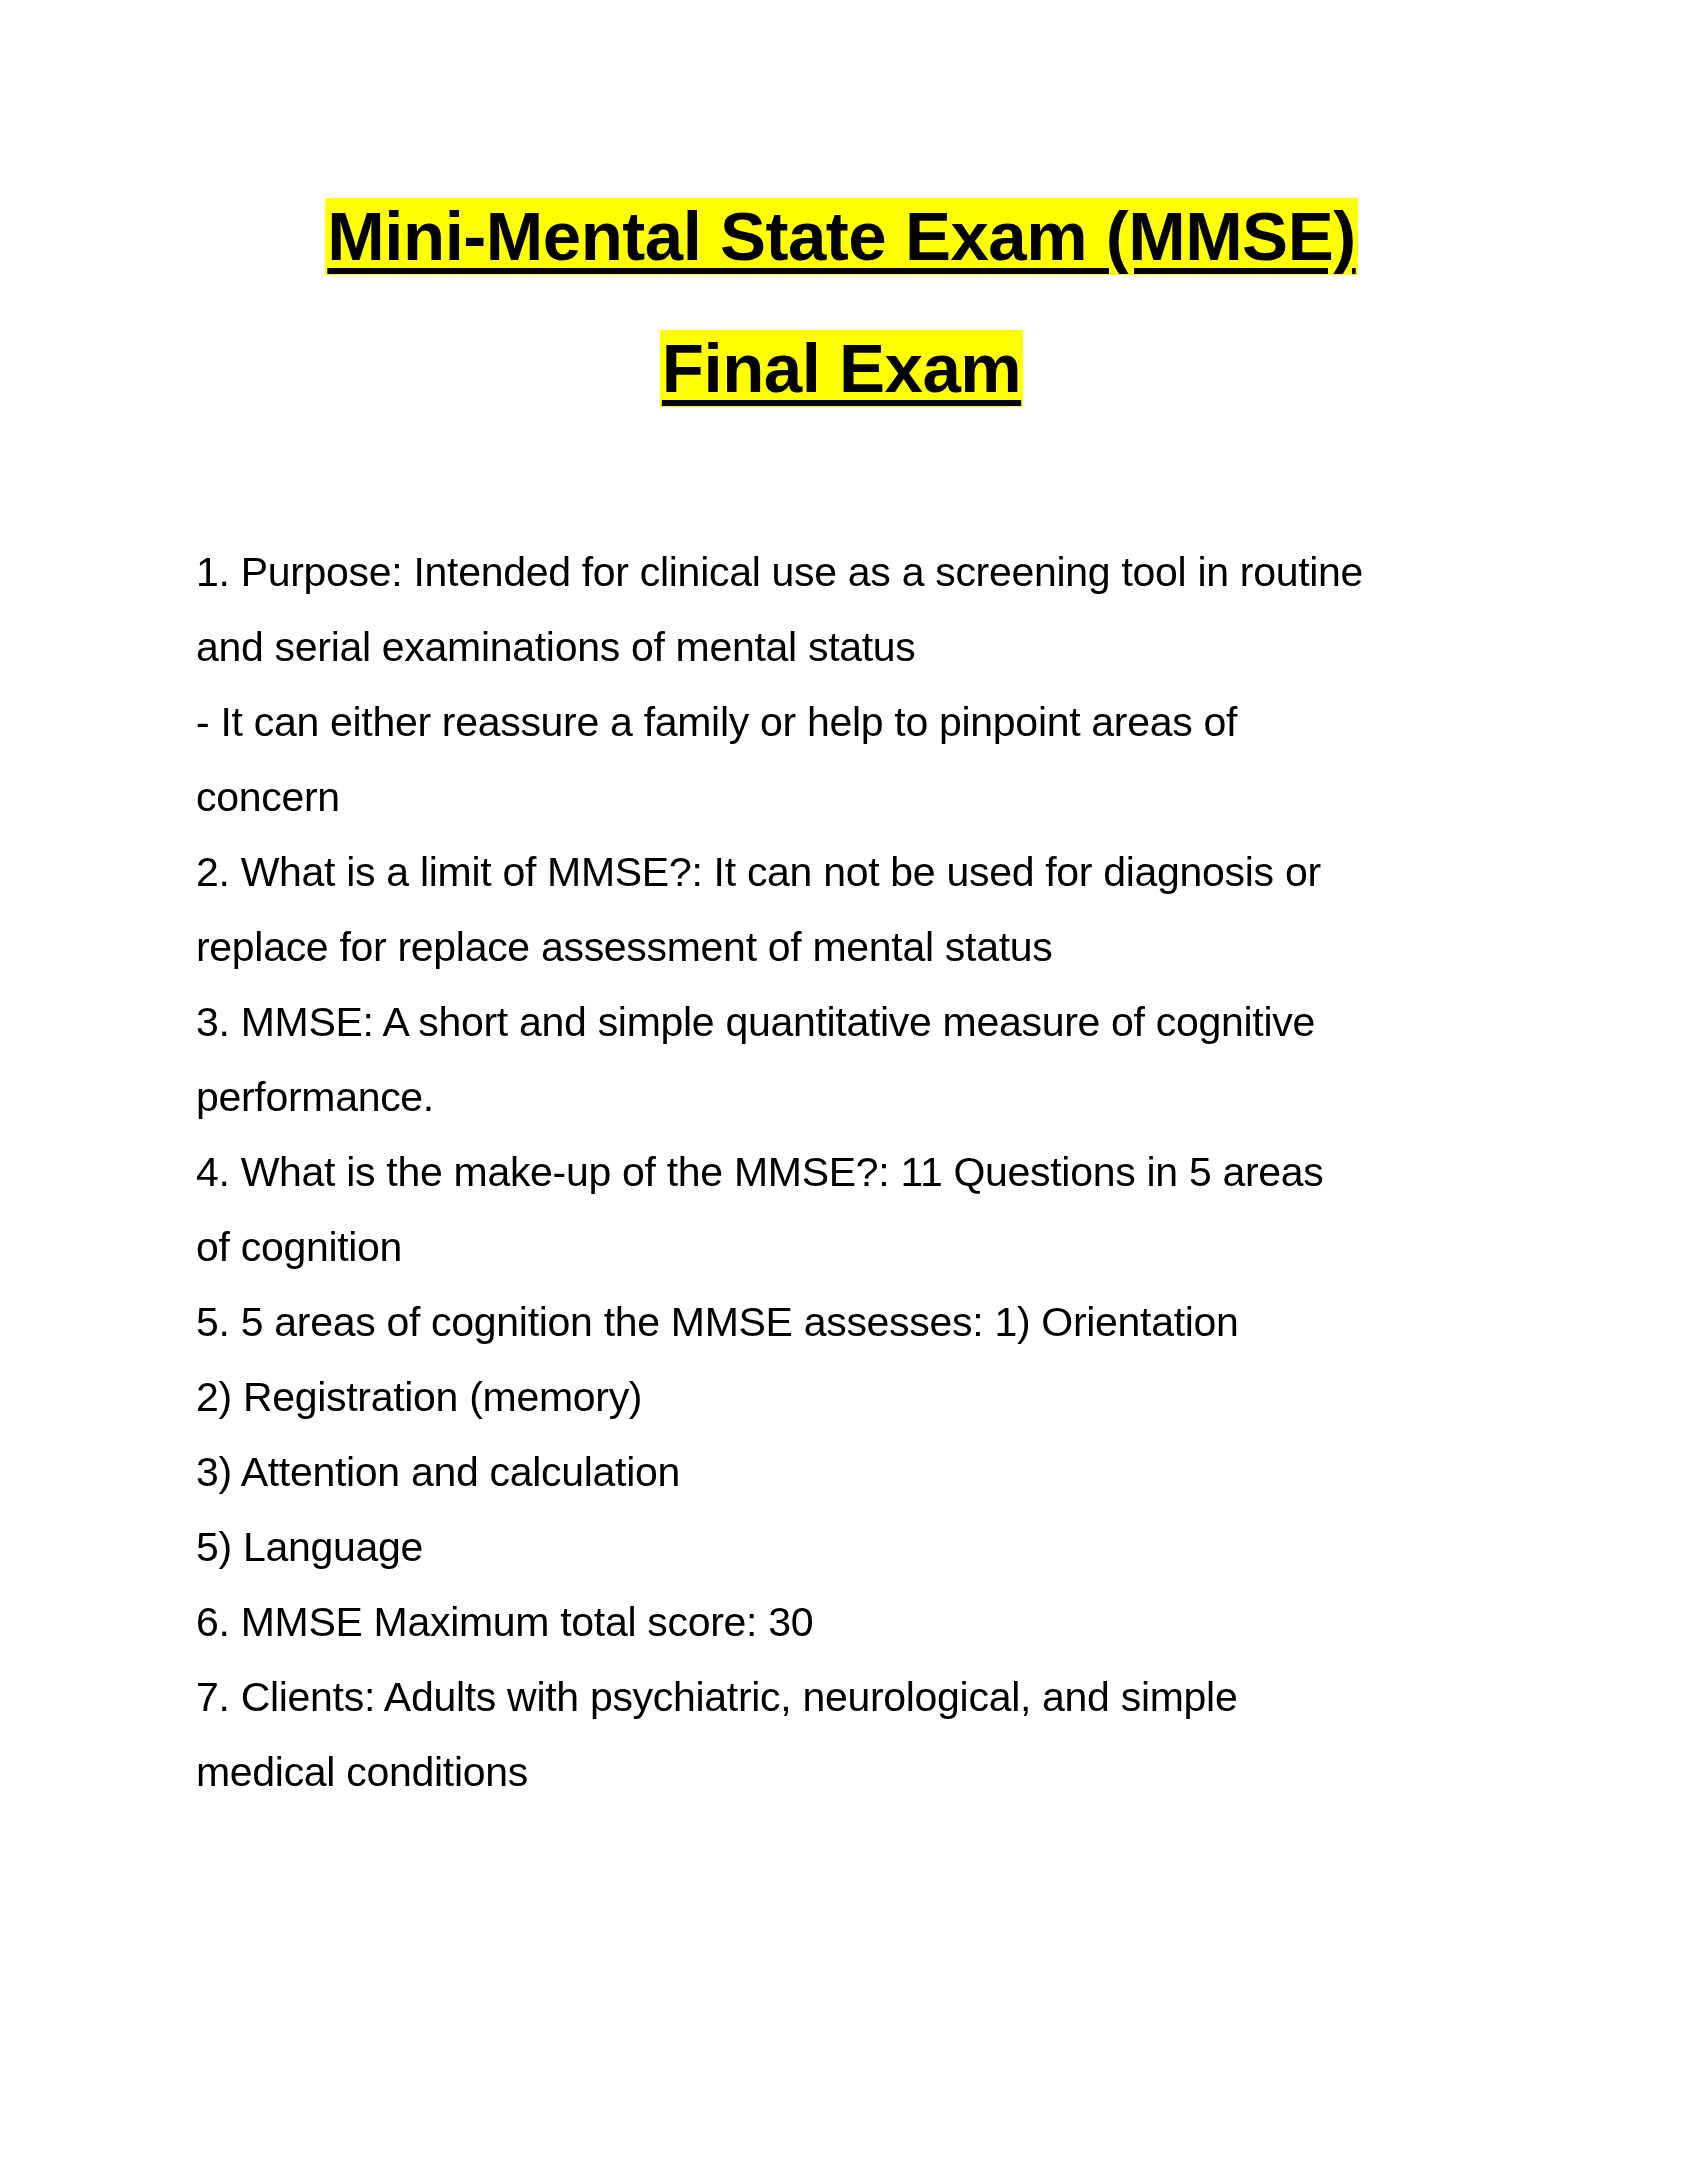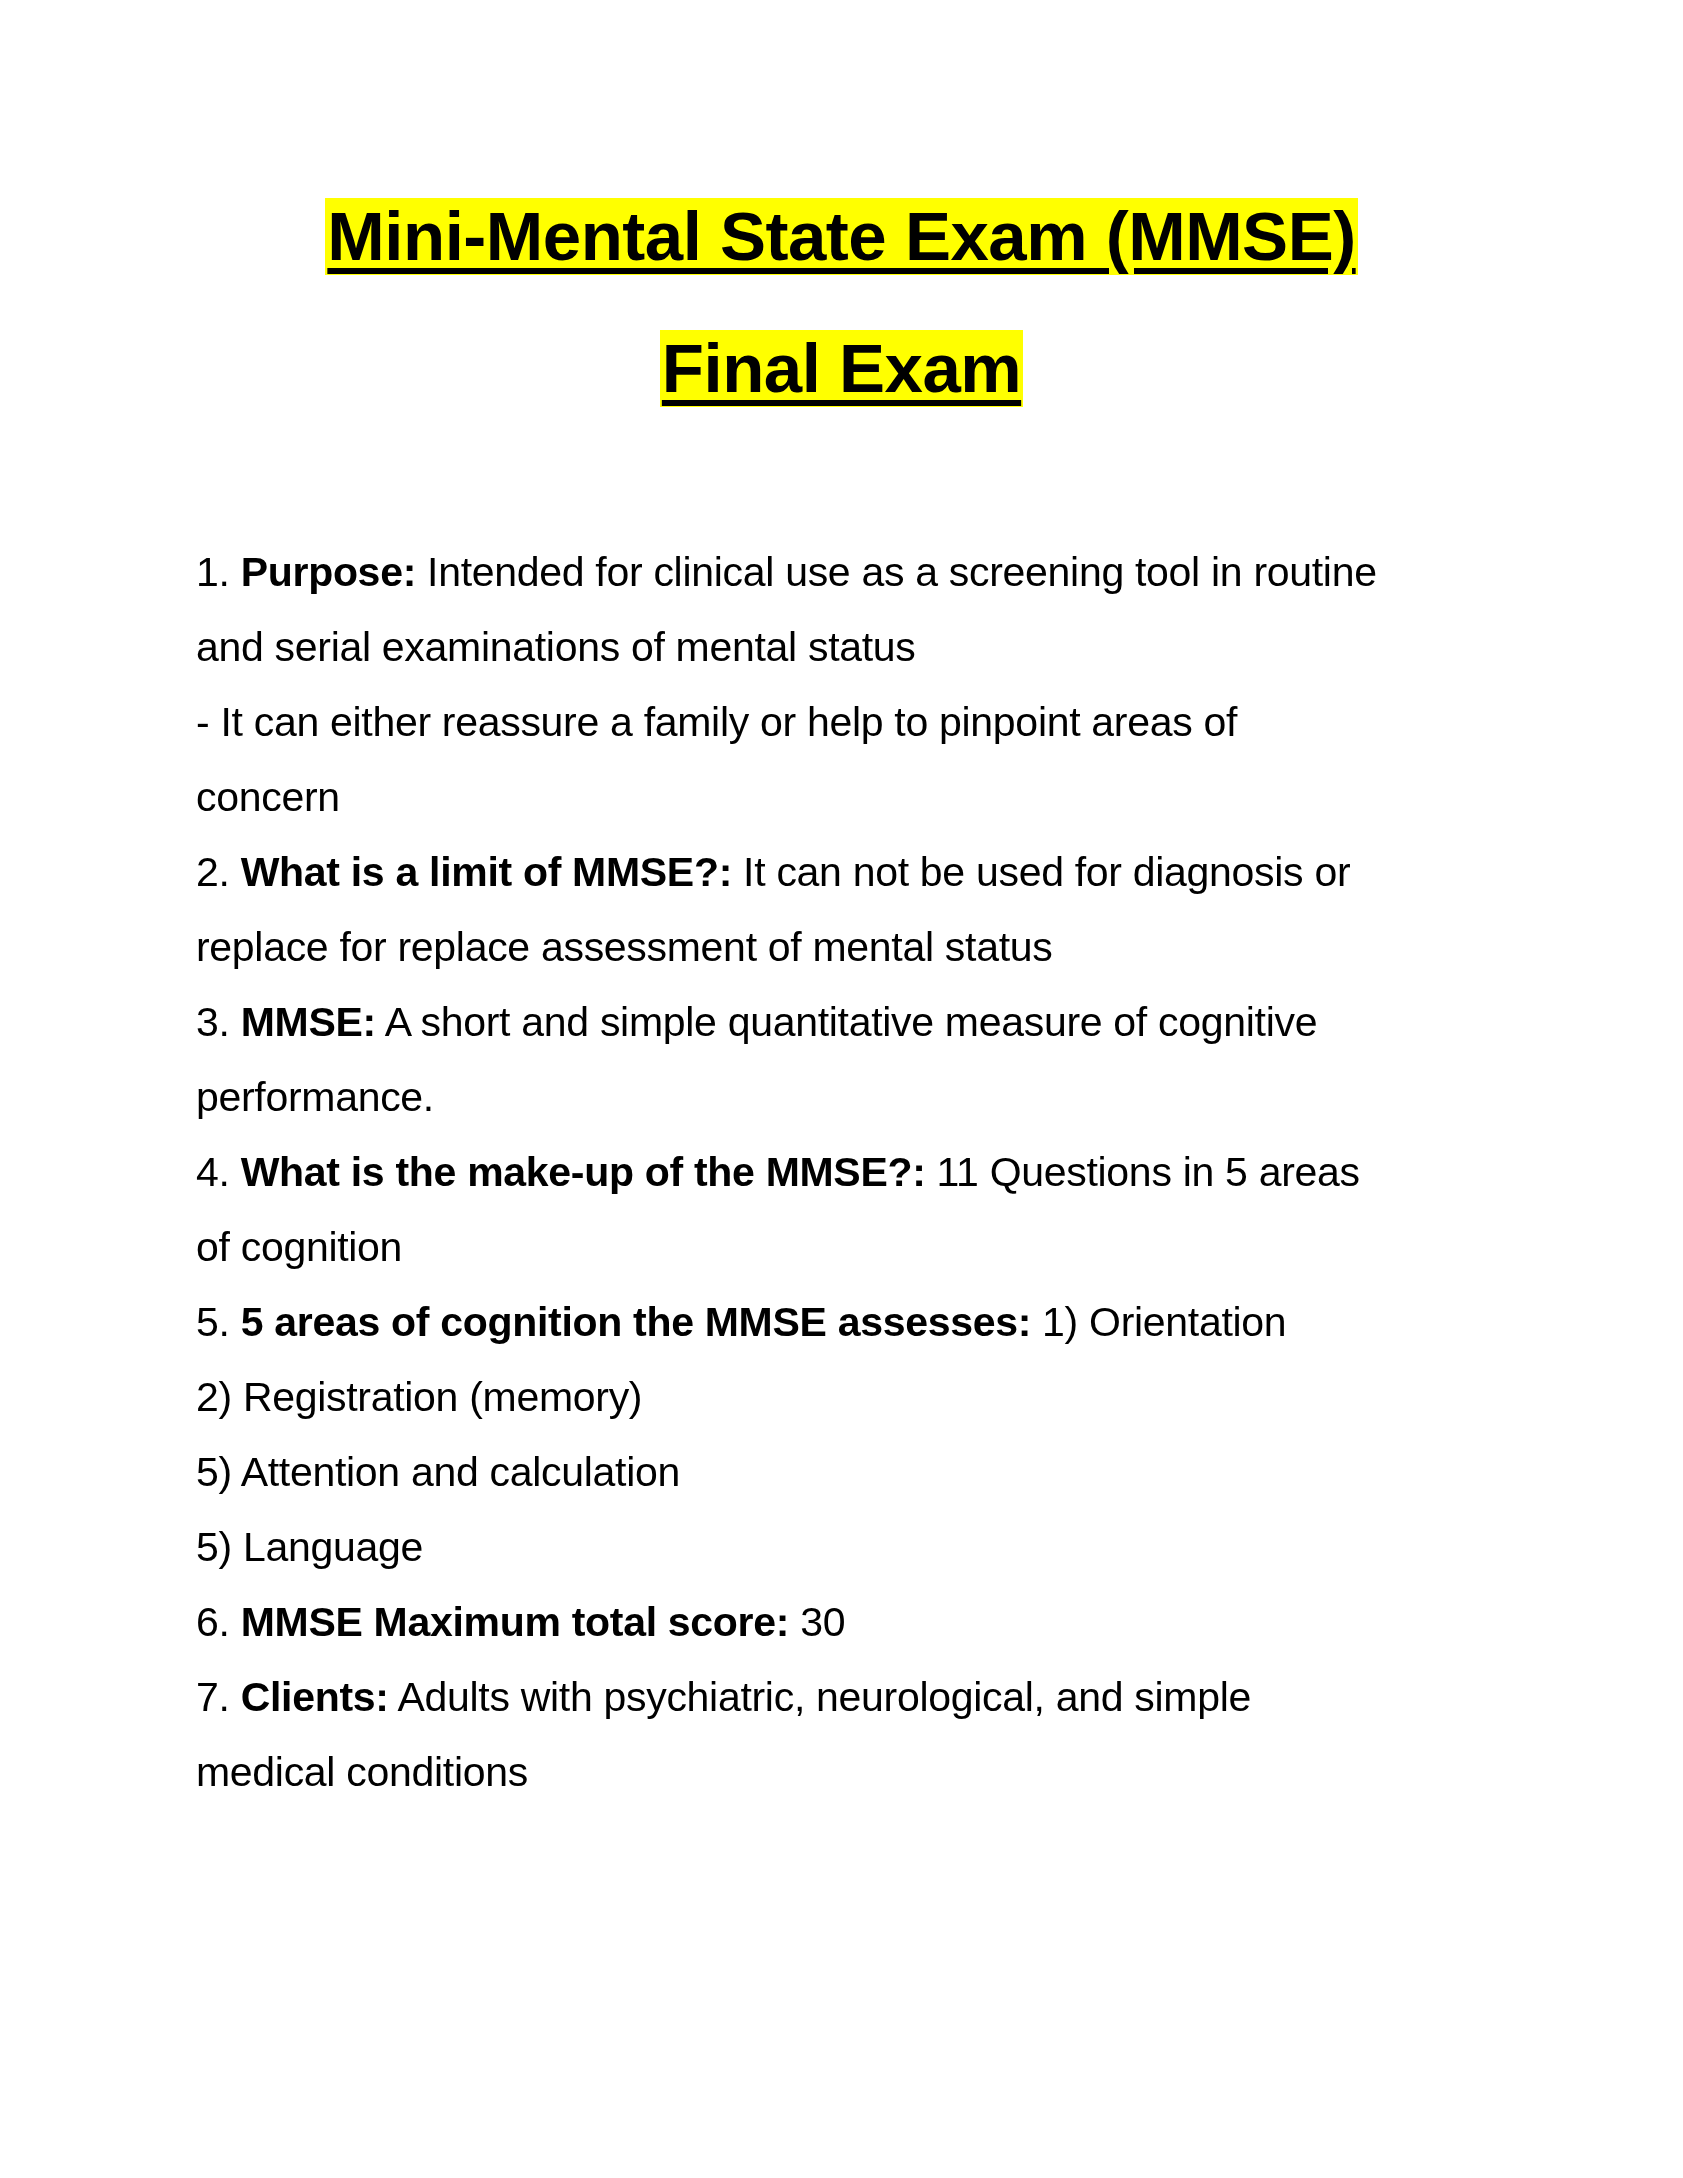--- a/index.html
+++ b/index.html
@@ -8,21 +8,21 @@
     .title-block { position: absolute; left: 0; width: 1683px; text-align: center; text-decoration: underline; }
     .title { display: inline-block; background: #ffff00; font-weight: bold;
              font-size: 69px; line-height: 77px; padding: 0 2px;
              text-decoration: underline; text-decoration-thickness: 6px;
              text-underline-offset: 8px; letter-spacing: -0.5px; }
     #t1 { top: 198px; }
     #t2 { top: 330px; }
     .body { position: absolute; left: 196px; top: 535px; width: 1307px;
             font-size: 41px; line-height: 75px; letter-spacing: -0.3px; }
     .line { white-space: nowrap; height: 75px; }
-    b { font-weight: bold; }
+    b { font-weight: normal; }
   </style>
 </head>
 <body>
 
 <div class="title-block" id="t1">
   <span class="title">Mini-Mental State Exam (MMSE)</span>
 </div>
 <div class="title-block" id="t2">
   <span class="title">Final Exam</span>
 </div>
@@ -33,19 +33,19 @@
   <div class="line"><span>- It can either reassure a family or help to pinpoint areas of</span></div>
   <div class="line"><span>concern</span></div>
   <div class="line"><span>2. </span><b>What is a limit of MMSE?:</b><span> It can not be used for diagnosis or</span></div>
   <div class="line"><span>replace for replace assessment of mental status</span></div>
   <div class="line"><span>3. </span><b>MMSE:</b><span> A short and simple quantitative measure of cognitive</span></div>
   <div class="line"><span>performance.</span></div>
   <div class="line"><span>4. </span><b>What is the make-up of the MMSE?:</b><span> 11 Questions in 5 areas</span></div>
   <div class="line"><span>of cognition</span></div>
   <div class="line"><span>5. </span><b>5 areas of cognition the MMSE assesses:</b><span> 1) Orientation</span></div>
   <div class="line"><span>2) Registration (memory)</span></div>
-  <div class="line"><span>5) Attention and calculation</span></div>
+  <div class="line"><span>3) Attention and calculation</span></div>
   <div class="line"><span>5) Language</span></div>
   <div class="line"><span>6. </span><b>MMSE Maximum total score:</b><span> 30</span></div>
   <div class="line"><span>7. </span><b>Clients:</b><span> Adults with psychiatric, neurological, and simple</span></div>
   <div class="line"><span>medical conditions</span></div>
 </div>
 
 
 </body></html>

